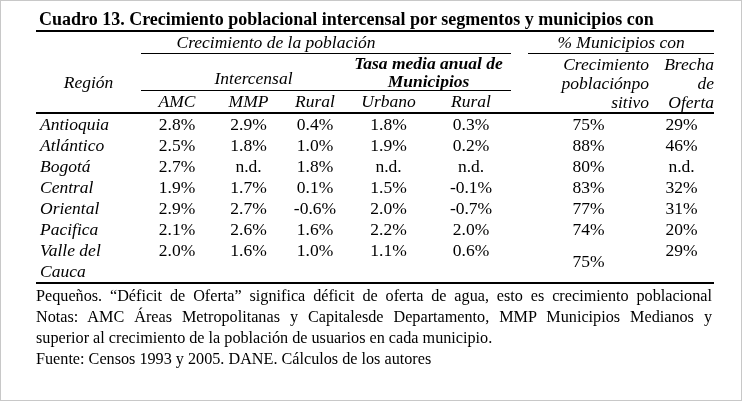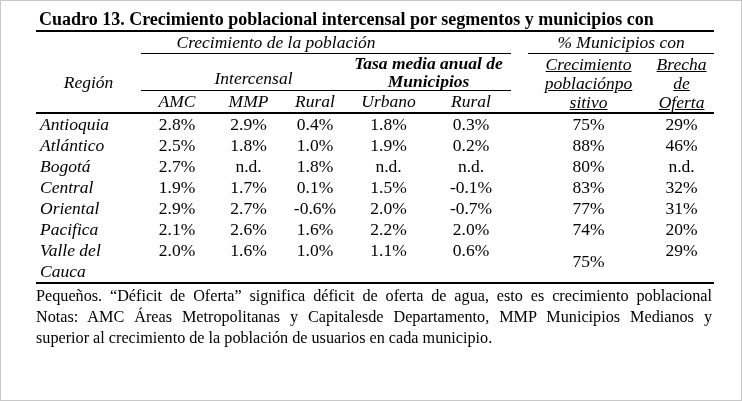--- a/index.html
+++ b/index.html
@@ -25,21 +25,21 @@
     width: 678px;
     border-collapse: collapse;
     table-layout: fixed;
     border-top: 2px solid #000;
     border-bottom: 2px solid #000;
   }
   td { padding: 0; overflow: hidden; }
   
   .h  { font-style: italic; font-weight: normal; font-size: 17.5px; }
   .center { text-align: center; }
-  .left { text-align: center; text-decoration: underline; }
+  .left { text-align: right; }
   .vtop { vertical-align: top; }
   .vmid { vertical-align: middle; }
   .vbot { vertical-align: bottom; }
   .u15 { border-bottom: 1.5px solid #000; }   
   .hb  { border-bottom: 2px solid #000; }     
   tr.h1 { height: 21px; }
   tr.h2 { height: 36px; }
   tr.h3 { height: 16px; }
   .pobl { padding-right: 100px; }
   .intercensal { padding-left: 20px; padding-bottom: 1px; }
@@ -201,13 +201,14 @@
     <td class="midcell">75%</td>
     <td>29%</td>
   </tr>
 </tbody>
   </table>
 
 <div class="notes">
   <div class="just">Pequeños. “Déficit de Oferta” significa déficit de oferta de agua, esto es crecimiento poblacional</div>
   <div class="just">Notas: AMC Áreas Metropolitanas y Capitalesde Departamento, MMP Municipios Medianos y</div>
   <div>superior al crecimiento de la población de usuarios en cada municipio.</div>
+  <div>Fuente: Censos 1993 y 2005. DANE. Cálculos de los autores</div>
 </div>
 
 </body></html>

